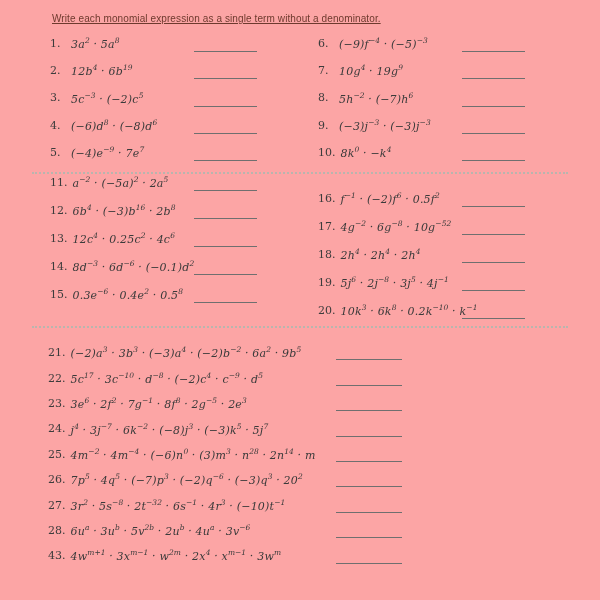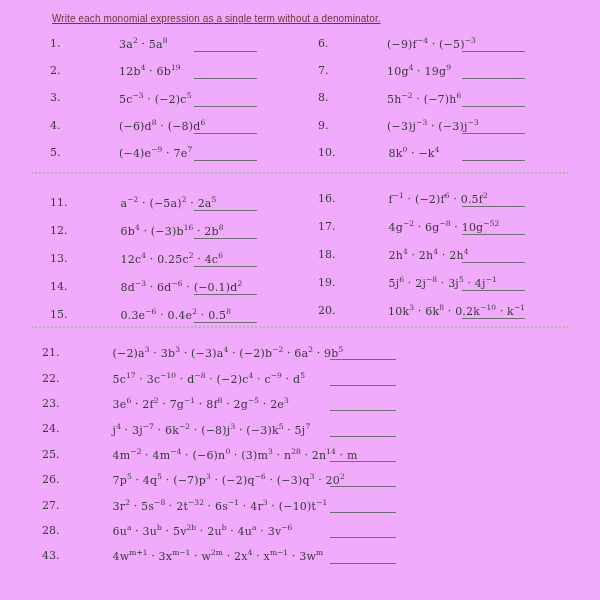--- a/index.html
+++ b/index.html
@@ -1,39 +1,39 @@
 <!DOCTYPE html>
 <html><head>
 <meta charset="utf-8">
 <style>
   html,body{margin:0;padding:0;background:#ffffff;}
   .page{
-    position:relative;width:600px;height:600px;background:#f0abfc;
+    position:relative;width:600px;height:600px;background:#fca5a5;
     font-family:"DejaVu Serif",serif;color:#3a3a3a;overflow:hidden;
   }
   .title{
     position:absolute;left:52px;top:13px;
     font-family:"Liberation Sans",sans-serif;font-size:10px;
     color:#6e3a2e;text-decoration:underline;letter-spacing:.1px;
   }
   .col{position:absolute;}
   .s1L{left:50px;top:30px;width:207px;}
   .s1R{left:318px;top:30px;width:207px;}
-  .s2L{left:50px;top:188px;width:207px;}
+  .s2L{left:50px;top:168px;width:207px;}
   .s2R{left:318px;top:184px;width:207px;text-align:center;}
-  .sec3{position:absolute;left:42px;top:340px;width:356px;}
+  .sec3{position:absolute;left:48px;top:340px;width:356px;}
   .row{position:relative;display:flex;align-items:center;}
   .r27 .row{height:27.2px;}
   .r28 .row{height:28px;}
   .sec3 .row{height:25.4px;}
   .num{
     font-style:normal;font-size:11px;color:#3c3c3c;
     min-width:16px;margin-right:5px;white-space:nowrap;
   }
-  .expr{font-size:11px;white-space:nowrap;letter-spacing:.2px;margin-left:48px;}
+  .expr{font-style:italic;font-size:11px;white-space:nowrap;letter-spacing:.2px;}
   .expr sup{font-size:7.5px;letter-spacing:0;}
   .blank{
     position:absolute;right:0;bottom:5px;width:63px;
     border-bottom:1px solid #6f6f6f;height:0;
   }
   .sec3 .blank{left:288px;right:auto;width:66px;}
   .divider{
     position:absolute;left:32px;width:536px;height:0;
     border-top:2px dotted #b9b5ae;
   }

